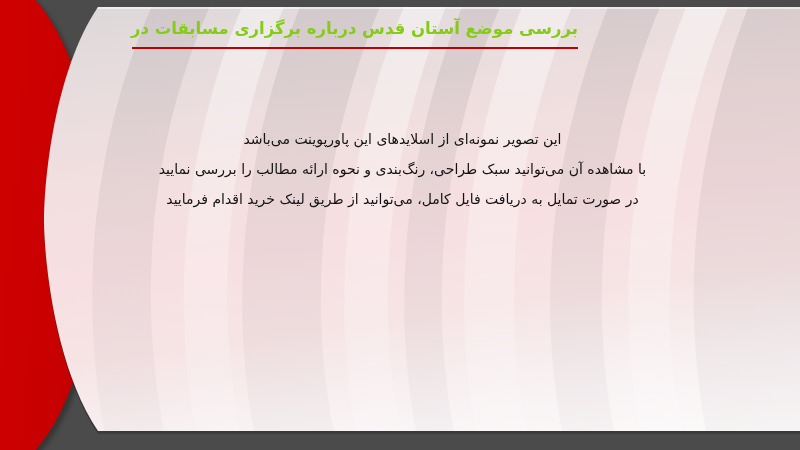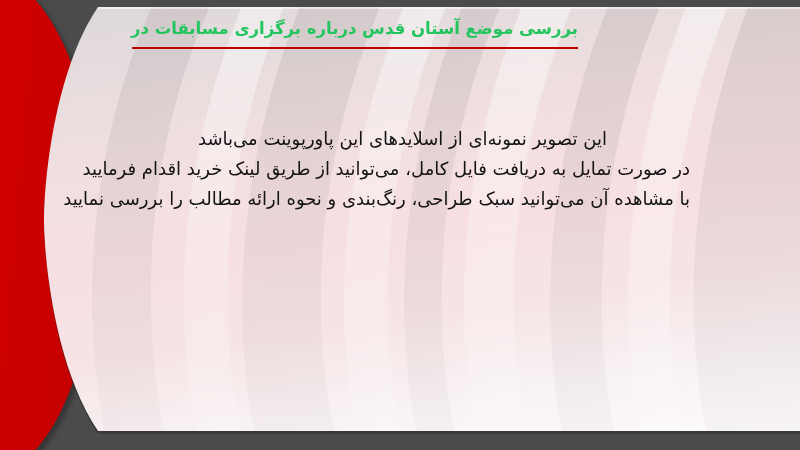--- a/index.html
+++ b/index.html
@@ -100,21 +100,21 @@
 
   .title-block {
     position: absolute;
     right: 222px;
     top: 14px;
     width: 446px;
     text-align: center;
     direction: rtl;
   }
   .title-line {
-    color: #22c55e;
+    color: #84cc16;
     font-size: 16.5px;
     font-weight: bold;
     line-height: 29px;
     letter-spacing: 0.2px;
     white-space: nowrap;
   }
   .title-rule {
     margin-top: 4px;
     width: 446px;
     height: 2px;
@@ -124,21 +124,21 @@
   .body-block {
     position: absolute;
     right: 110px;
     top: 124px;
     width: 575px;
     text-align: center;
     direction: rtl;
   }
   .body-line {
     color: #131313;
-    font-size: 18px;
+    font-size: 14px;
     line-height: 30px;
     white-space: nowrap;
   }
 
   
 </style>
 </head>
 <body>
 
 <div class="slide">
@@ -179,18 +179,18 @@
 
   <div class="content">
 
     <div class="title-block">
       <div class="title-line">بررسی موضع آستان قدس درباره برگزاری مسابقات در</div>
       <div class="title-rule"></div>
     </div>
 
     <div class="body-block">
       <div class="body-line">این تصویر نمونه‌ای از اسلایدهای این پاورپوینت می‌باشد</div>
+      <div class="body-line">با مشاهده آن می‌توانید سبک طراحی، رنگ‌بندی و نحوه ارائه مطالب را بررسی نمایید</div>
       <div class="body-line">در صورت تمایل به دریافت فایل کامل، می‌توانید از طریق لینک خرید اقدام فرمایید</div>
-      <div class="body-line">با مشاهده آن می‌توانید سبک طراحی، رنگ‌بندی و نحوه ارائه مطالب را بررسی نمایید</div>
     </div>
 
   </div>
 </div>
 
 </body></html>

